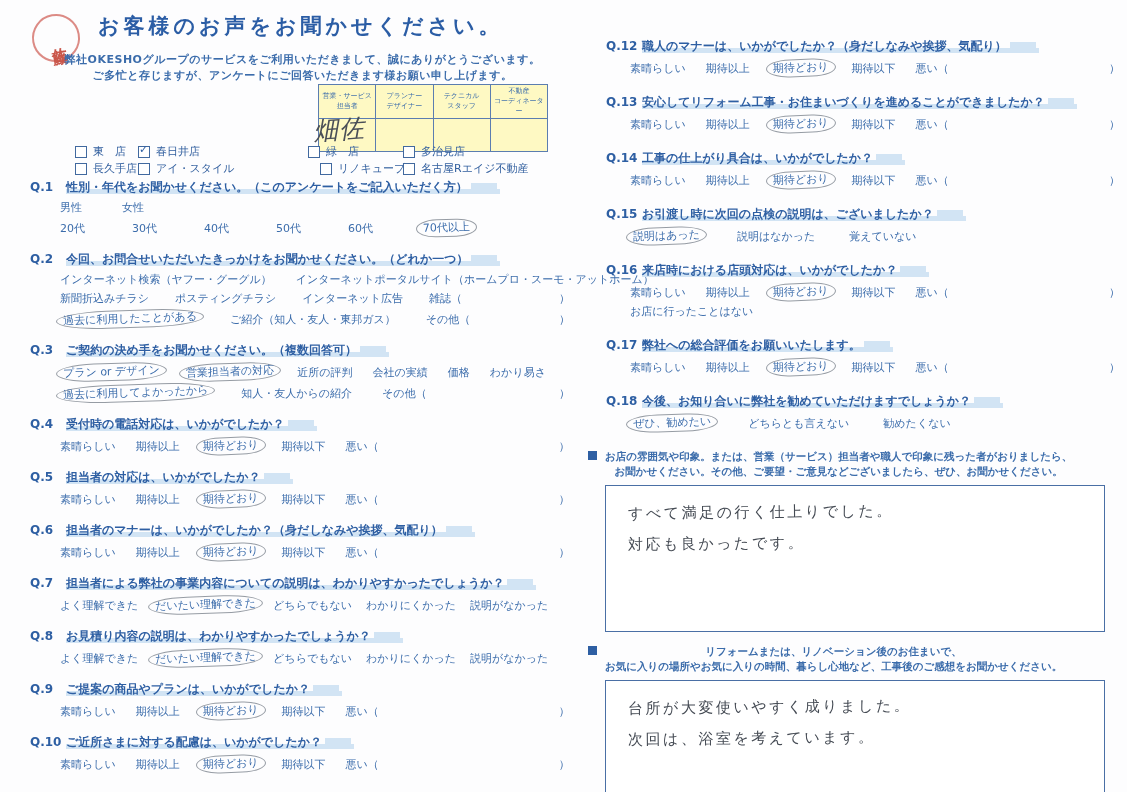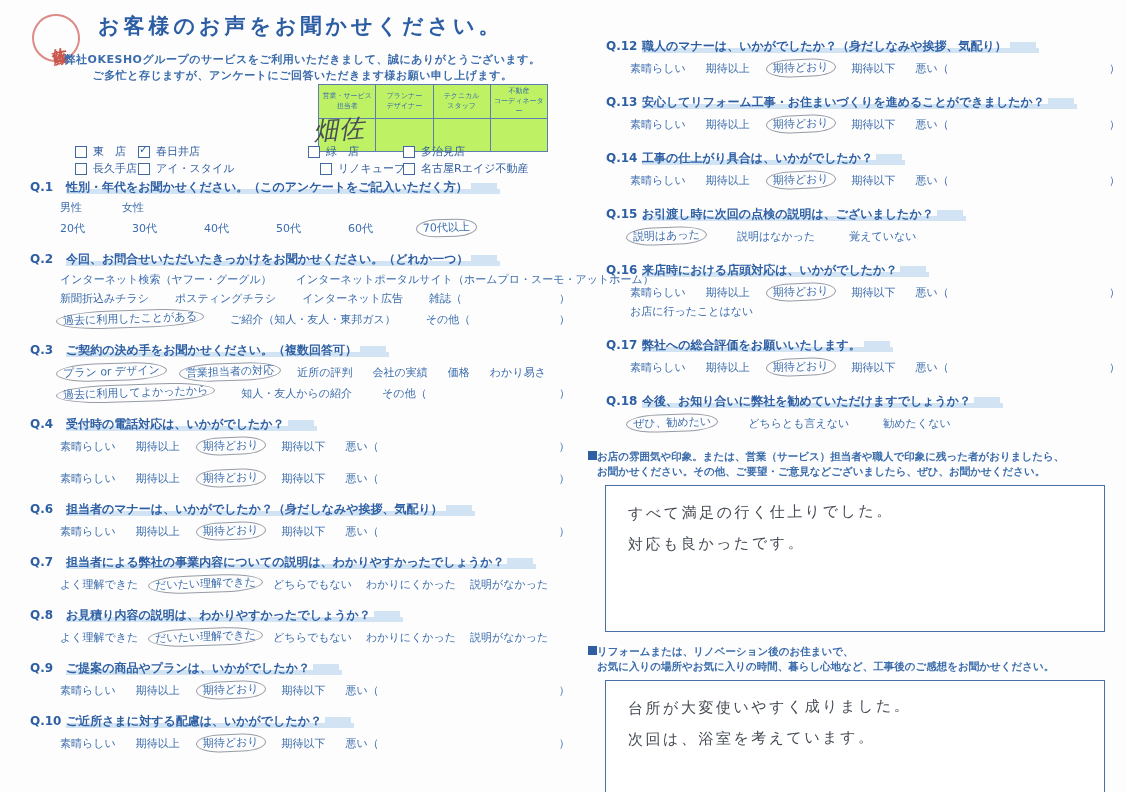--- a/index.html
+++ b/index.html
@@ -13,21 +13,21 @@
   .title{position:absolute;left:68px;top:12px;margin:0;font-size:21px;font-weight:bold;
          color:#2b5da5;letter-spacing:4px;white-space:nowrap;}
   .intro{position:absolute;left:0;top:52px;width:545px;text-align:center;font-size:11px;
          font-weight:600;color:#3b6cab;letter-spacing:.5px;line-height:16px;}
   .stamp{position:absolute;left:2px;top:14px;width:44px;height:44px;border:2.5px solid rgba(198,62,52,.7);
          border-radius:50%;display:flex;align-items:center;justify-content:center;
          color:#c0392b;font-size:15px;font-weight:bold;writing-mode:vertical-rl;
          letter-spacing:2px;transform:rotate(-10deg);opacity:.85;}
 
   
-  .staff-table{position:absolute;left:288px;top:84px;width:230px;border-collapse:collapse;background:#bef264;}
+  .staff-table{position:absolute;left:288px;top:84px;width:230px;border-collapse:collapse;background:#fef9c3;}
   .staff-table th,.staff-table td{border:1px solid #5b7db0;}
   .staff-table th{font-size:7px;font-weight:normal;color:#3b6cab;padding:2px 1px;text-align:center;line-height:1.4;width:25%;}
   .staff-table td{height:30px;position:relative;}
   .signature{position:absolute;left:-6px;top:-6px;font-size:25px;color:#4a4f57;font-style:italic;
              transform:rotate(-4deg);white-space:nowrap;letter-spacing:1px;}
 
   
   .stores{position:absolute;left:40px;top:144px;width:500px;font-size:11px;color:#33609f;}
   .store-row{position:relative;height:17px;}
   .store-item{position:absolute;top:0;display:flex;align-items:center;gap:6px;white-space:nowrap;cursor:default;}
@@ -45,21 +45,21 @@
   .opt-row{display:flex;align-items:flex-end;margin-left:30px;margin-top:3px;font-size:11px;
            color:#3b6cab;line-height:16px;column-gap:22px;white-space:nowrap;}
   .col-right .opt-row{margin-left:24px;}
   .opt{white-space:nowrap;display:inline-block;}
   .circled{border:1.5px solid #969ca4;border-radius:48%/70%;padding:0 6px;margin:0 -4px;
            transform:rotate(-2deg);}
   .paren-gap{display:inline-block;height:10px;}
 
   
   .cs{margin-top:12px;}
-  .cs-head{display:flex;font-size:10.5px;color:#3b6cab;font-weight:600;line-height:15px;}
+  .cs-head{display:flex;gap:8px;font-size:10.5px;color:#3b6cab;font-weight:600;line-height:15px;text-align:center;}
   .bullet{width:9px;height:9px;background:#2e5fa3;flex:none;margin-top:2px;}
   .comment-box{border:1.5px solid #4a6fa5;margin-top:6px;margin-left:17px;width:498px;background:#fff;}
   .box-tall{height:145px;}
   .box-short{height:124px;}
   .hw-line{font-size:15px;color:#454b54;letter-spacing:2.5px;line-height:31px;padding-left:22px;
            transform:rotate(-.6deg);white-space:nowrap;}
   .comment-box .hw-line:first-child{padding-top:10px;}
 </style>
 </head>
 <body>
@@ -208,20 +208,21 @@
             <span class="opt">素晴らしい</span>
             <span class="opt">期待以上</span>
             <span class="opt circled">期待どおり</span>
             <span class="opt">期待以下</span>
             <span class="opt">悪い（</span>
             <span class="paren-gap" style="width: 140px;"></span>
             <span class="opt">）</span>
           </div>
         </div>
         <div class="q-block">
+          <div class="q-head"><span class="q-id">Q.5</span><span class="q-title">担当者の対応は、いかがでしたか？</span></div>
           <div class="opt-row" style="column-gap: 20px;">
             <span class="opt">素晴らしい</span>
             <span class="opt">期待以上</span>
             <span class="opt circled">期待どおり</span>
             <span class="opt">期待以下</span>
             <span class="opt">悪い（</span>
             <span class="paren-gap" style="width: 140px;"></span>
             <span class="opt">）</span>
           </div>
         </div>

